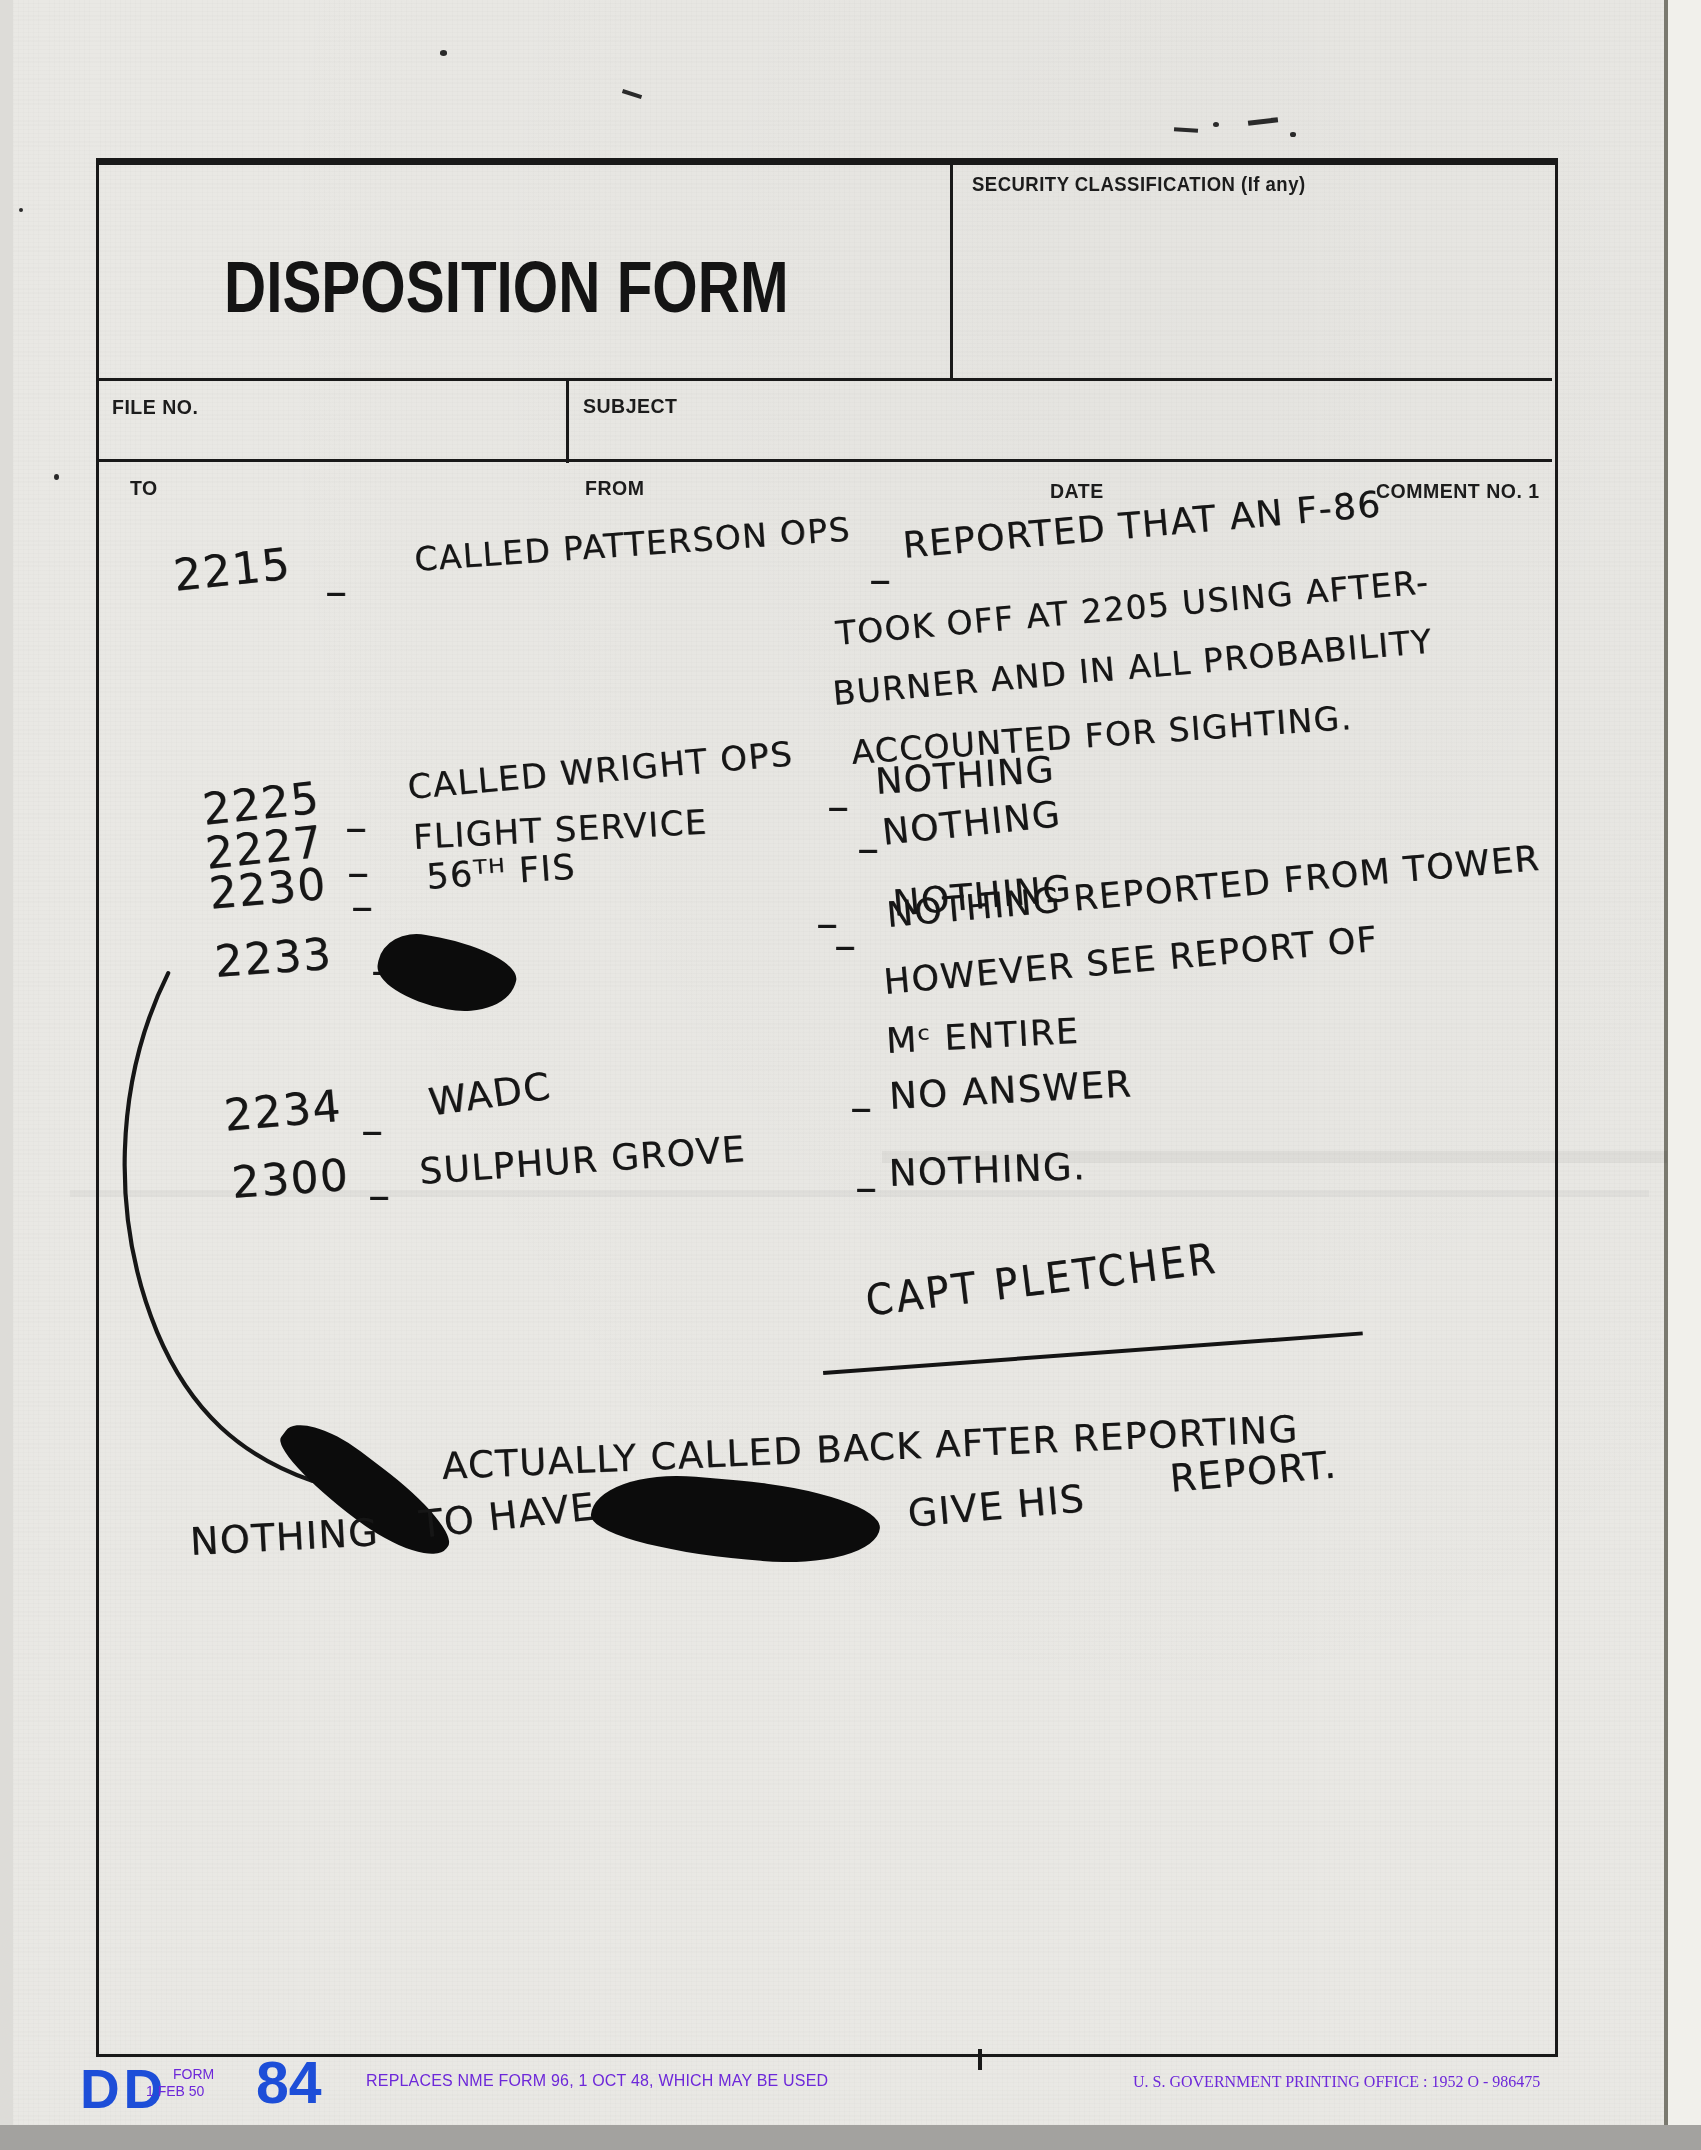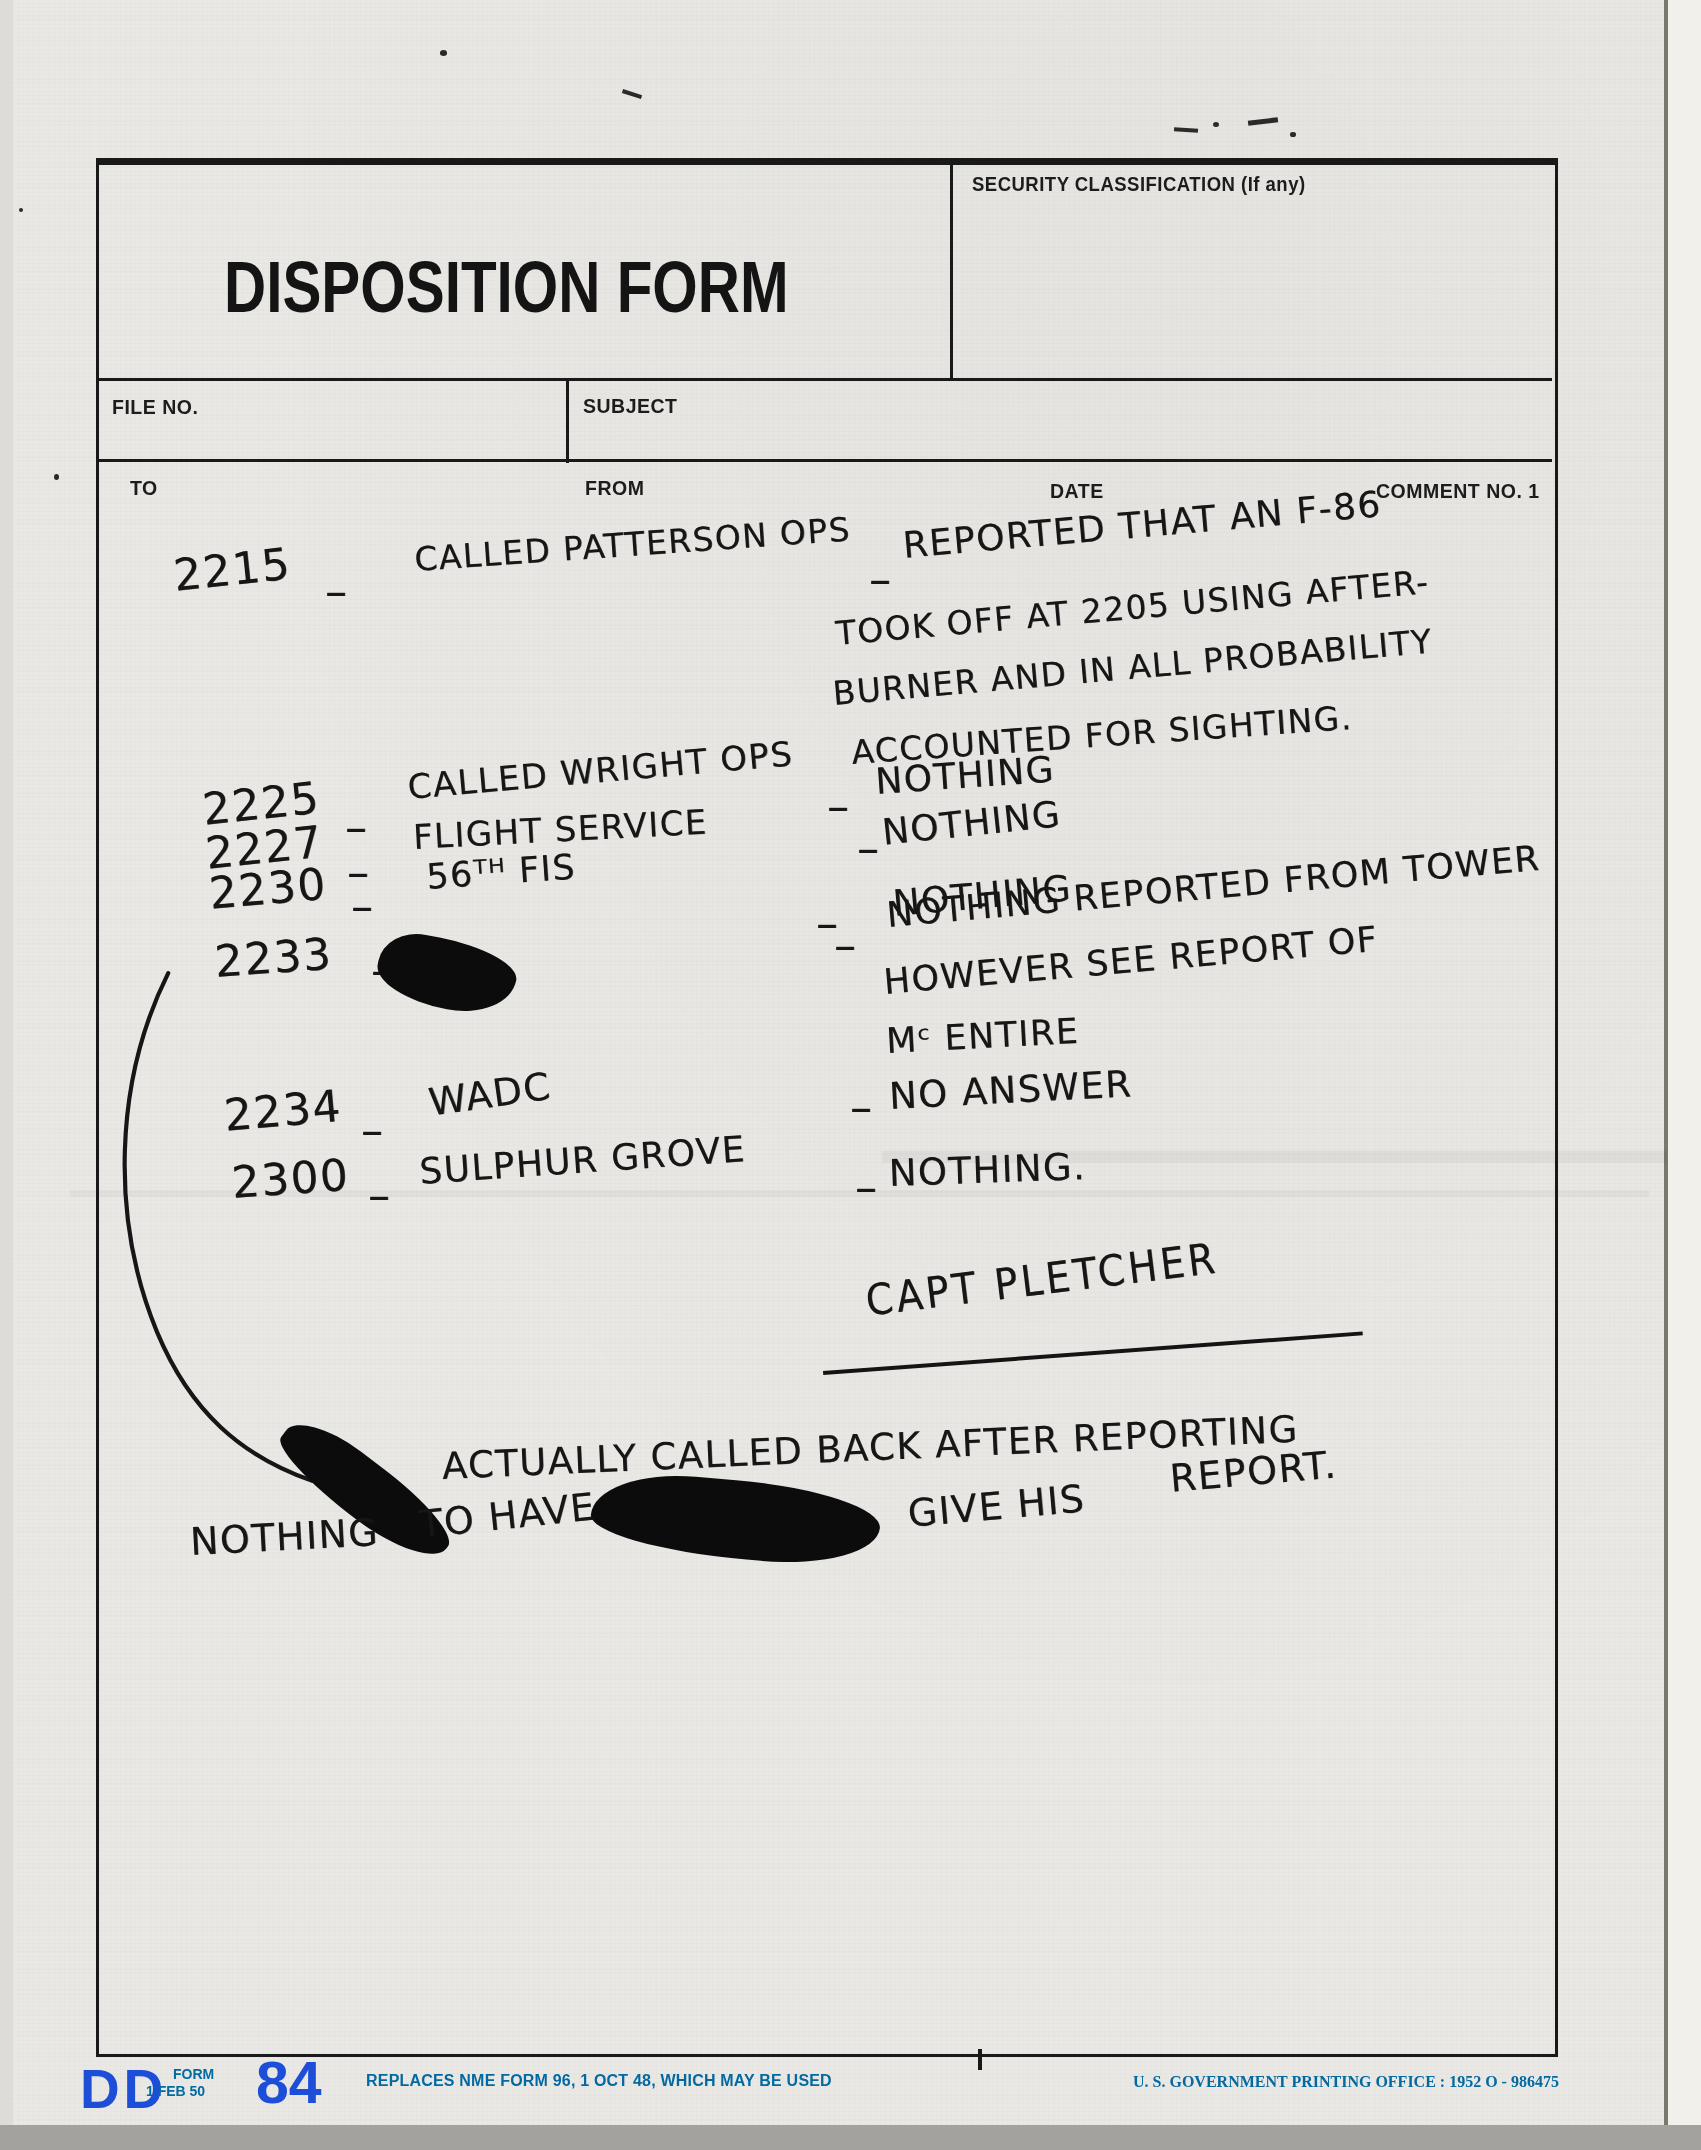--- a/index.html
+++ b/index.html
@@ -33,21 +33,21 @@
   .blob { position:absolute; background:#0c0c0c; transform-origin:left top; }
   .sig-underline { position:absolute; left:823px; top:1371px; width:541px; height:3.7px;
                    background:#141414; transform:rotate(-4.2deg); transform-origin:left top; }
   .curve-svg { position:absolute; left:0; top:0; pointer-events:none; }
 
   .speck { position:absolute; background:#2a2a2a; }
   .dot   { border-radius:50%; }
   .streak{ position:absolute; }
 
   .footer-big   { position:absolute; font-weight:bold; color:#1d4ed8; white-space:nowrap; }
-  .footer-small { position:absolute; font-weight:bold; color:#0369a1; white-space:nowrap; }
+  .footer-small { position:absolute; font-weight:normal; color:#6d28d9; white-space:nowrap; }
   .gpo { font-family:"Liberation Serif", serif; }
 </style>
 </head>
 <body>
 
 <div class="page">
 
   <div class="paper"></div>
   <div class="left-sliver"></div>
   <div class="edge-line-right"></div>

